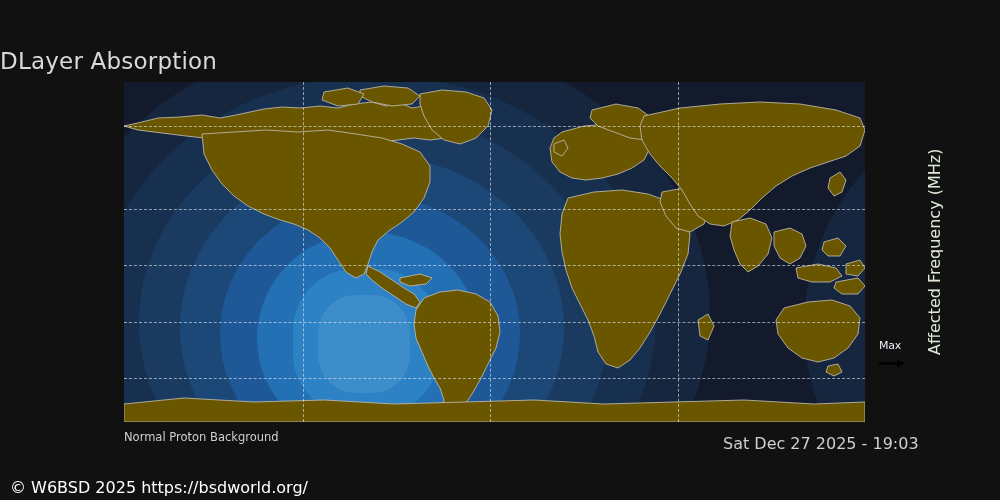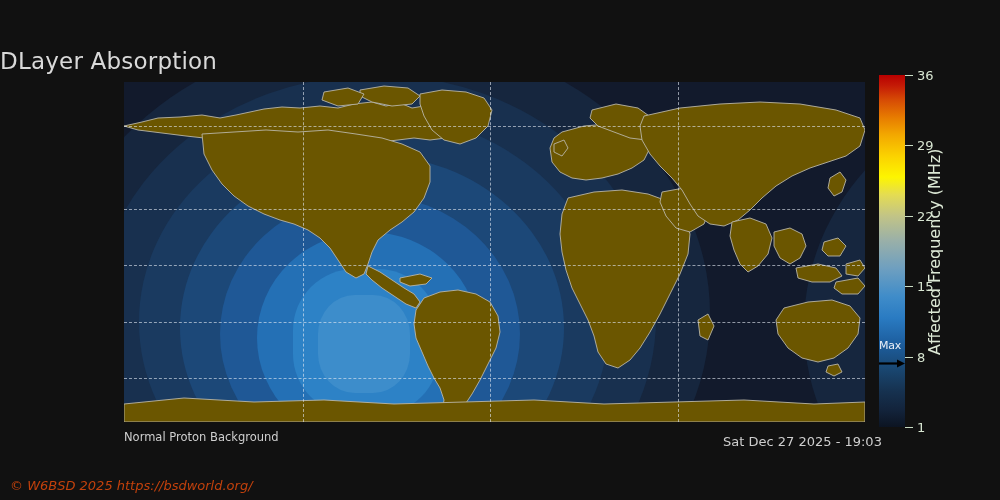--- a/index.html
+++ b/index.html
@@ -169,28 +169,27 @@
   
   .foot-note {
     position: absolute;
     font-size: 11.5px;
     color: #cfcfcf;
     white-space: nowrap;
     text-align: center;
   }
   #note-proton { left: 124px; top: 430px; }
   #note-xray   { left: 124px; top: 445px; }
-  #timestamp   { left: 723px; top: 434px; font-size: 13px; color: #cfcfcf; }
+  #timestamp   { left: 723px; top: 434px; font-size: 16px; color: #cfcfcf; }
   #copyright {
     position: absolute;
     left: 10px;
     top: 478px;
-    font-size: 13px;
-    font-style: italic;
-    color: #c2410c;
+    font-size: 16px;
+    color: #ffffff;
     white-space: nowrap;
   }
 </style>
 </head>
 <body>
 
 <div id="app">
 
   <div id="chart-title">DLayer Absorption</div>
 
@@ -296,41 +295,20 @@
     <div class="grid-v" style="left:366px;"></div>
     <div class="grid-v" style="left:554px;"></div>
     <div class="grid-h" style="top:44px;"></div>
     <div class="grid-h" style="top:127px;"></div>
     <div class="grid-h" style="top:183px;"></div>
     <div class="grid-h" style="top:240px;"></div>
     <div class="grid-h" style="top:296px;"></div>
 
   </div>
 
-  <div id="colorbar-wrap">
-    <div id="colorbar-gradient"></div>
-
-    <div class="cb-tick" style="top:0px;"></div>
-    <div class="cb-ticklabel" style="top:0px;">36</div>
-
-    <div class="cb-tick" style="top:70.4px;"></div>
-    <div class="cb-ticklabel" style="top:70.4px;">29</div>
-
-    <div class="cb-tick" style="top:140.8px;"></div>
-    <div class="cb-ticklabel" style="top:140.8px;">22</div>
-
-    <div class="cb-tick" style="top:211.2px;"></div>
-    <div class="cb-ticklabel" style="top:211.2px;">15</div>
-
-    <div class="cb-tick" style="top:281.6px;"></div>
-    <div class="cb-ticklabel" style="top:281.6px;">8</div>
-
-    <div class="cb-tick" style="top:352px;"></div>
-    <div class="cb-ticklabel" style="top:352px;">1</div>
-  </div>
 
   <div id="max-marker">
     <div id="max-marker-label">Max</div>
     <div id="max-marker-arrow">
       <svg viewBox="0 0 26 9" xmlns="http://www.w3.org/2000/svg">
         <line x1="0" y1="4.5" x2="19" y2="4.5" stroke="#000000" stroke-width="2.2"></line>
         <polygon points="18,0.5 26,4.5 18,8.5" fill="#000000"></polygon>
       </svg>
     </div>
   </div>

